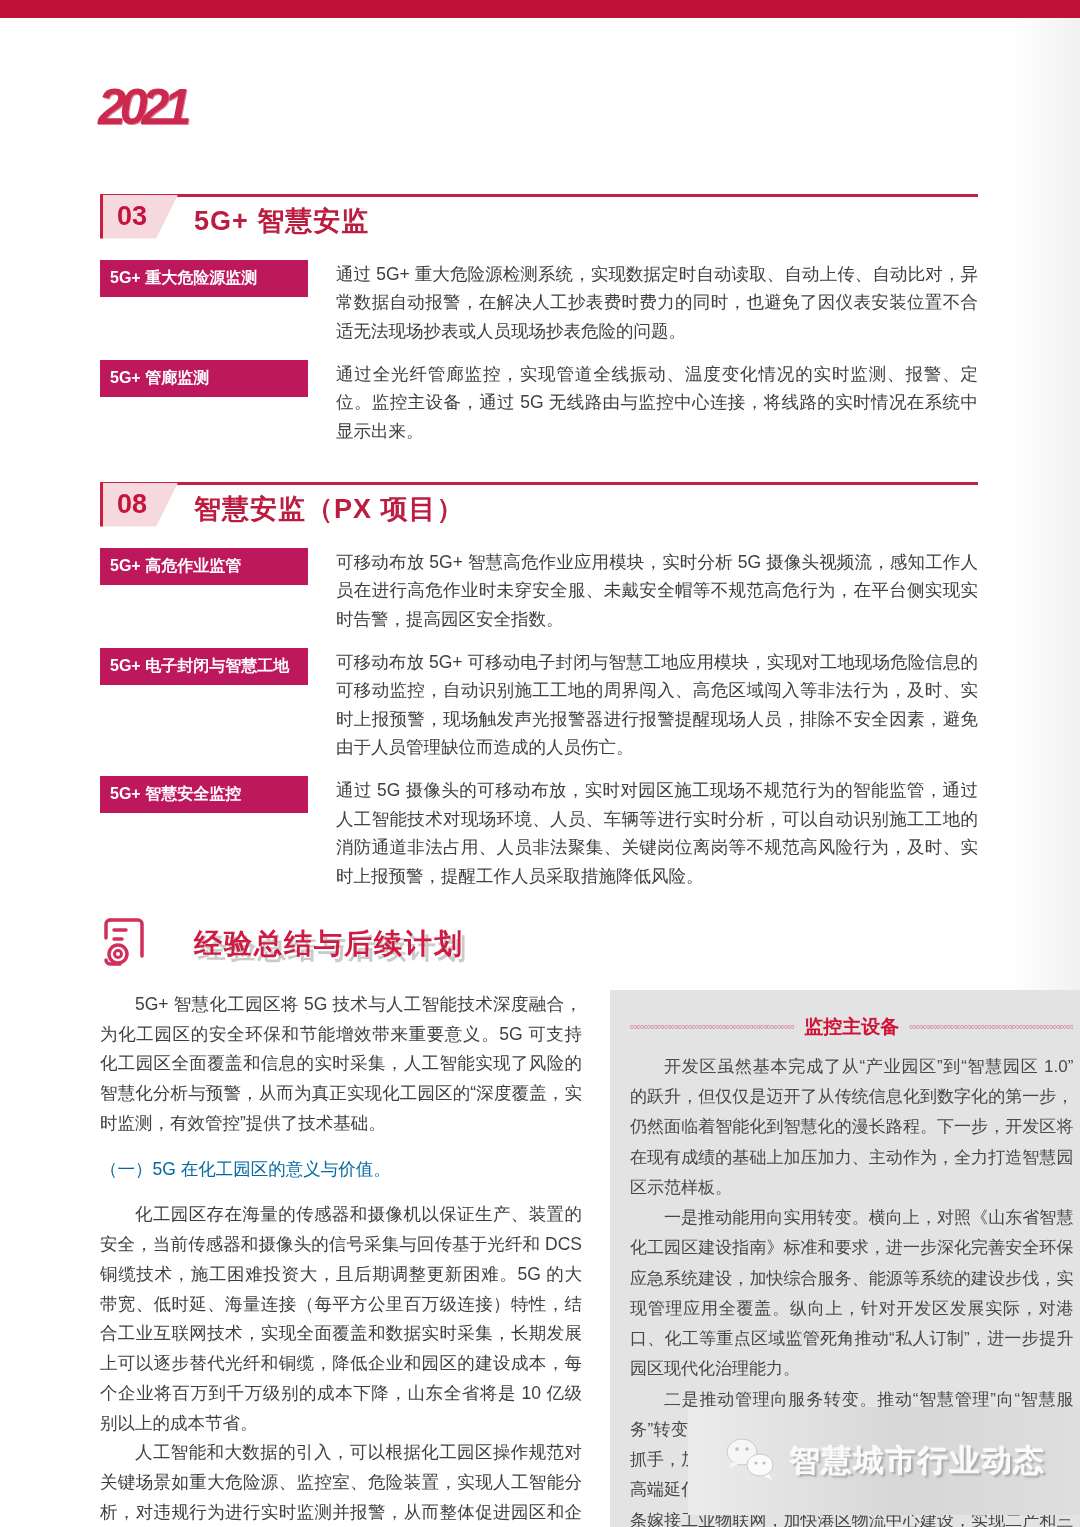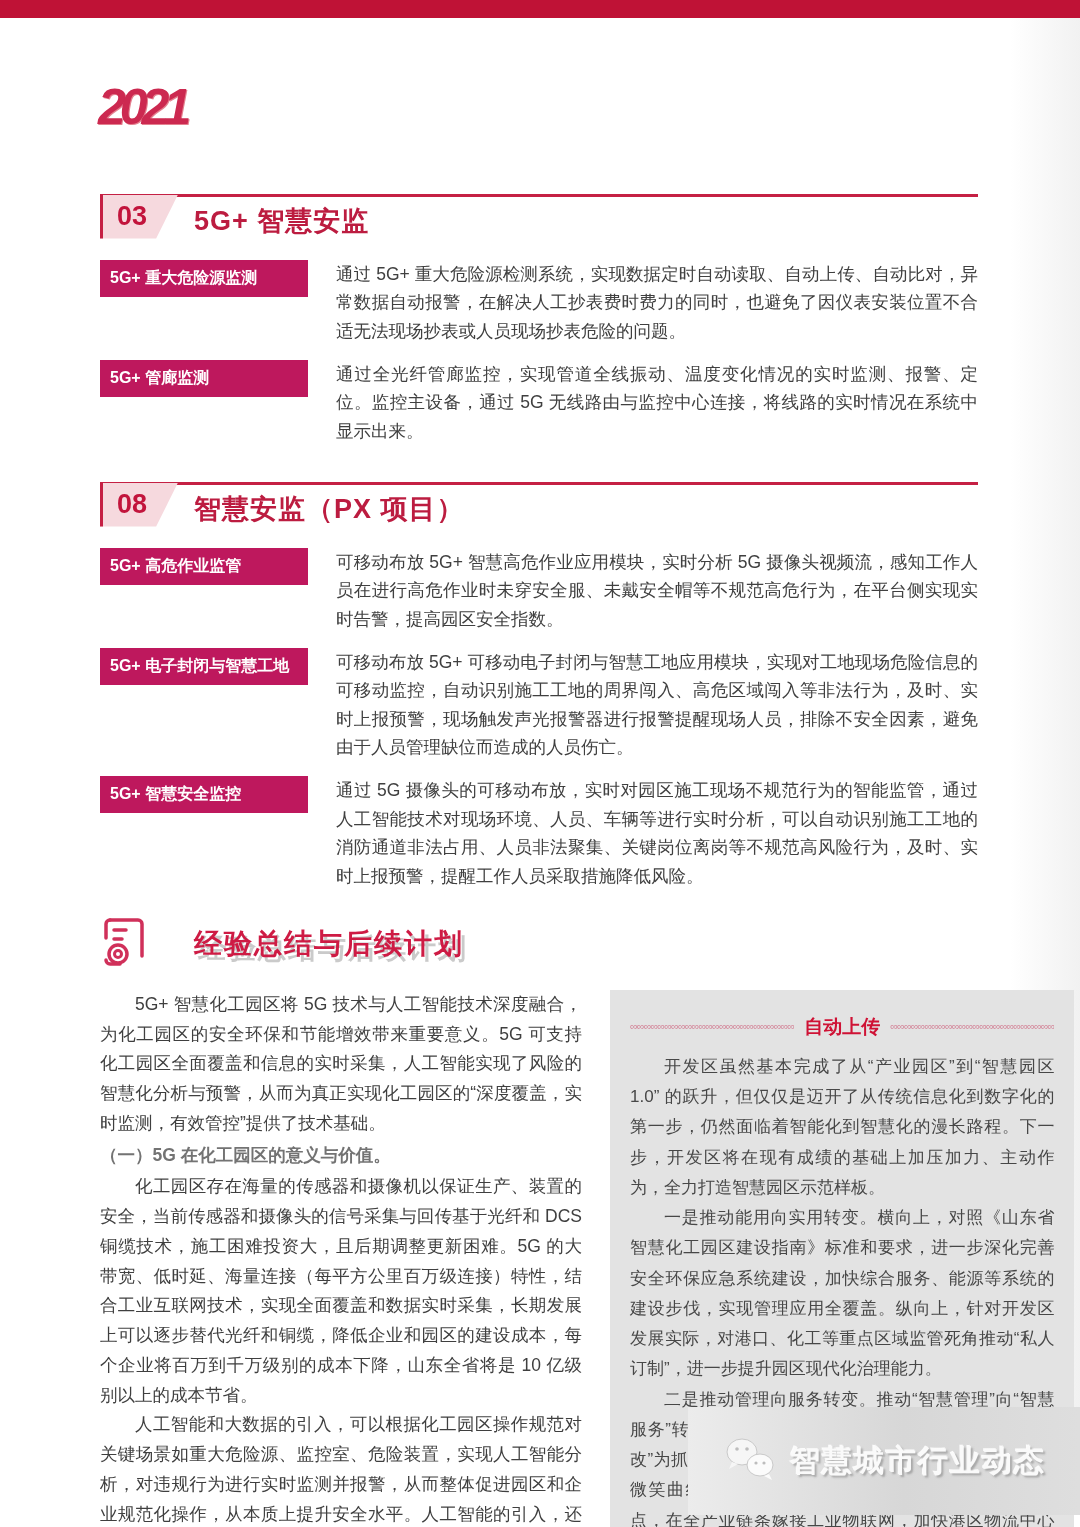--- a/index.html
+++ b/index.html
@@ -60,21 +60,21 @@
   .summary-head { display:flex; align-items:center; margin:26px 0 18px 0;gap:32px; }
   .summary-icon { flex:0 0 48px; }
   .summary-title {
     margin-left:14px; font-size:28px; font-weight:bold; color:#ce1b44;
     letter-spacing:2px; text-shadow:4px 5px 0 #cacaca;
   }
   
   .columns { display:flex; align-items:stretch; }
   .col-left { flex:0 0 482px; font-size:17.5px; line-height:1.7; color:#3f3f3f; text-align:justify; }
   .col-left p.body { text-indent:2em; }
-  .col-left p.red-head { color:#737373; font-weight:bold; margin:2px 0; }
+  .col-left p.red-head { color:#0369a1; font-weight:normal; margin:16px 0; }
   .col-right {
     flex:0 0 368px; margin-left:28px; background:#e3e3e3;
     padding:24px 20px 20px 20px; min-height:612px;
   }
   .plan-head { display:flex; align-items:center; margin-bottom:12px; }
   .plan-title { color:#cf1235; font-size:19px; font-weight:bold; margin:0 10px; white-space:nowrap; }
   .ornament {
     flex:1; overflow:hidden; white-space:nowrap; color:#d4889b;
     font-size:11px; letter-spacing:-1px; line-height:1;
   }
@@ -170,21 +170,21 @@
     <div class="col-left">
       <p class="body">5G+ 智慧化工园区将 5G 技术与人工智能技术深度融合，为化工园区的安全环保和节能增效带来重要意义。5G 可支持化工园区全面覆盖和信息的实时采集，人工智能实现了风险的智慧化分析与预警，从而为真正实现化工园区的“深度覆盖，实时监测，有效管控”提供了技术基础。</p>
       <p class="red-head">（一）5G 在化工园区的意义与价值。</p>
       <p class="body">化工园区存在海量的传感器和摄像机以保证生产、装置的安全，当前传感器和摄像头的信号采集与回传基于光纤和 DCS 铜缆技术，施工困难投资大，且后期调整更新困难。5G 的大带宽、低时延、海量连接（每平方公里百万级连接）特性，结合工业互联网技术，实现全面覆盖和数据实时采集，长期发展上可以逐步替代光纤和铜缆，降低企业和园区的建设成本，每个企业将百万到千万级别的成本下降，山东全省将是 10 亿级别以上的成本节省。</p>
       <p class="body">人工智能和大数据的引入，可以根据化工园区操作规范对关键场景如重大危险源、监控室、危险装置，实现人工智能分析，对违规行为进行实时监测并报警，从而整体促进园区和企业规范化操作，从本质上提升安全水平。人工智能的引入，还可以大幅度降低人力成本，提升效率和质量。目前需要大量人为参与的操作场景，如管廊巡检、危险源巡检，以及各种数据采集、报表整理等，可以由 5G+ 人工智能替代，实现数字化智慧化转型，每个园区每年可以节省服务运维费用数百万。</p>
     </div>
 
     <div class="col-right">
       <div class="plan-head">
         <span class="ornament">∞∞∞∞∞∞∞∞∞∞∞∞∞∞∞∞∞∞∞∞∞∞∞∞</span>
-        <span class="plan-title">自动上传</span>
+        <span class="plan-title">监控主设备</span>
         <span class="ornament right">∞∞∞∞∞∞∞∞∞∞∞∞∞∞∞∞∞∞∞∞∞∞∞∞</span>
       </div>
       <p>开发区虽然基本完成了从“产业园区”到“智慧园区 1.0” 的跃升，但仅仅是迈开了从传统信息化到数字化的第一步，仍然面临着智能化到智慧化的漫长路程。下一步，开发区将在现有成绩的基础上加压加力、主动作为，全力打造智慧园区示范样板。</p>
       <p>一是推动能用向实用转变。横向上，对照《山东省智慧化工园区建设指南》标准和要求，进一步深化完善安全环保应急系统建设，加快综合服务、能源等系统的建设步伐，实现管理应用全覆盖。纵向上，针对开发区发展实际，对港口、化工等重点区域监管死角推动“私人订制”，进一步提升园区现代化治理能力。</p>
       <p>二是推动管理向服务转变。推动“智慧管理”向“智慧服务”转变，推动实现“智慧园区 2.0”。一方面以“千企技改”为抓手，加快推动建设智能工厂，推动传统制造业向微笑曲线高端延伸。另一方面以智慧园区建设为发力点，在全产业链条嫁接工业物联网，加快港区物流中心建设，实现二产和三产紧密融合。</p>
     </div>
   </div>
 
 </div>
 

